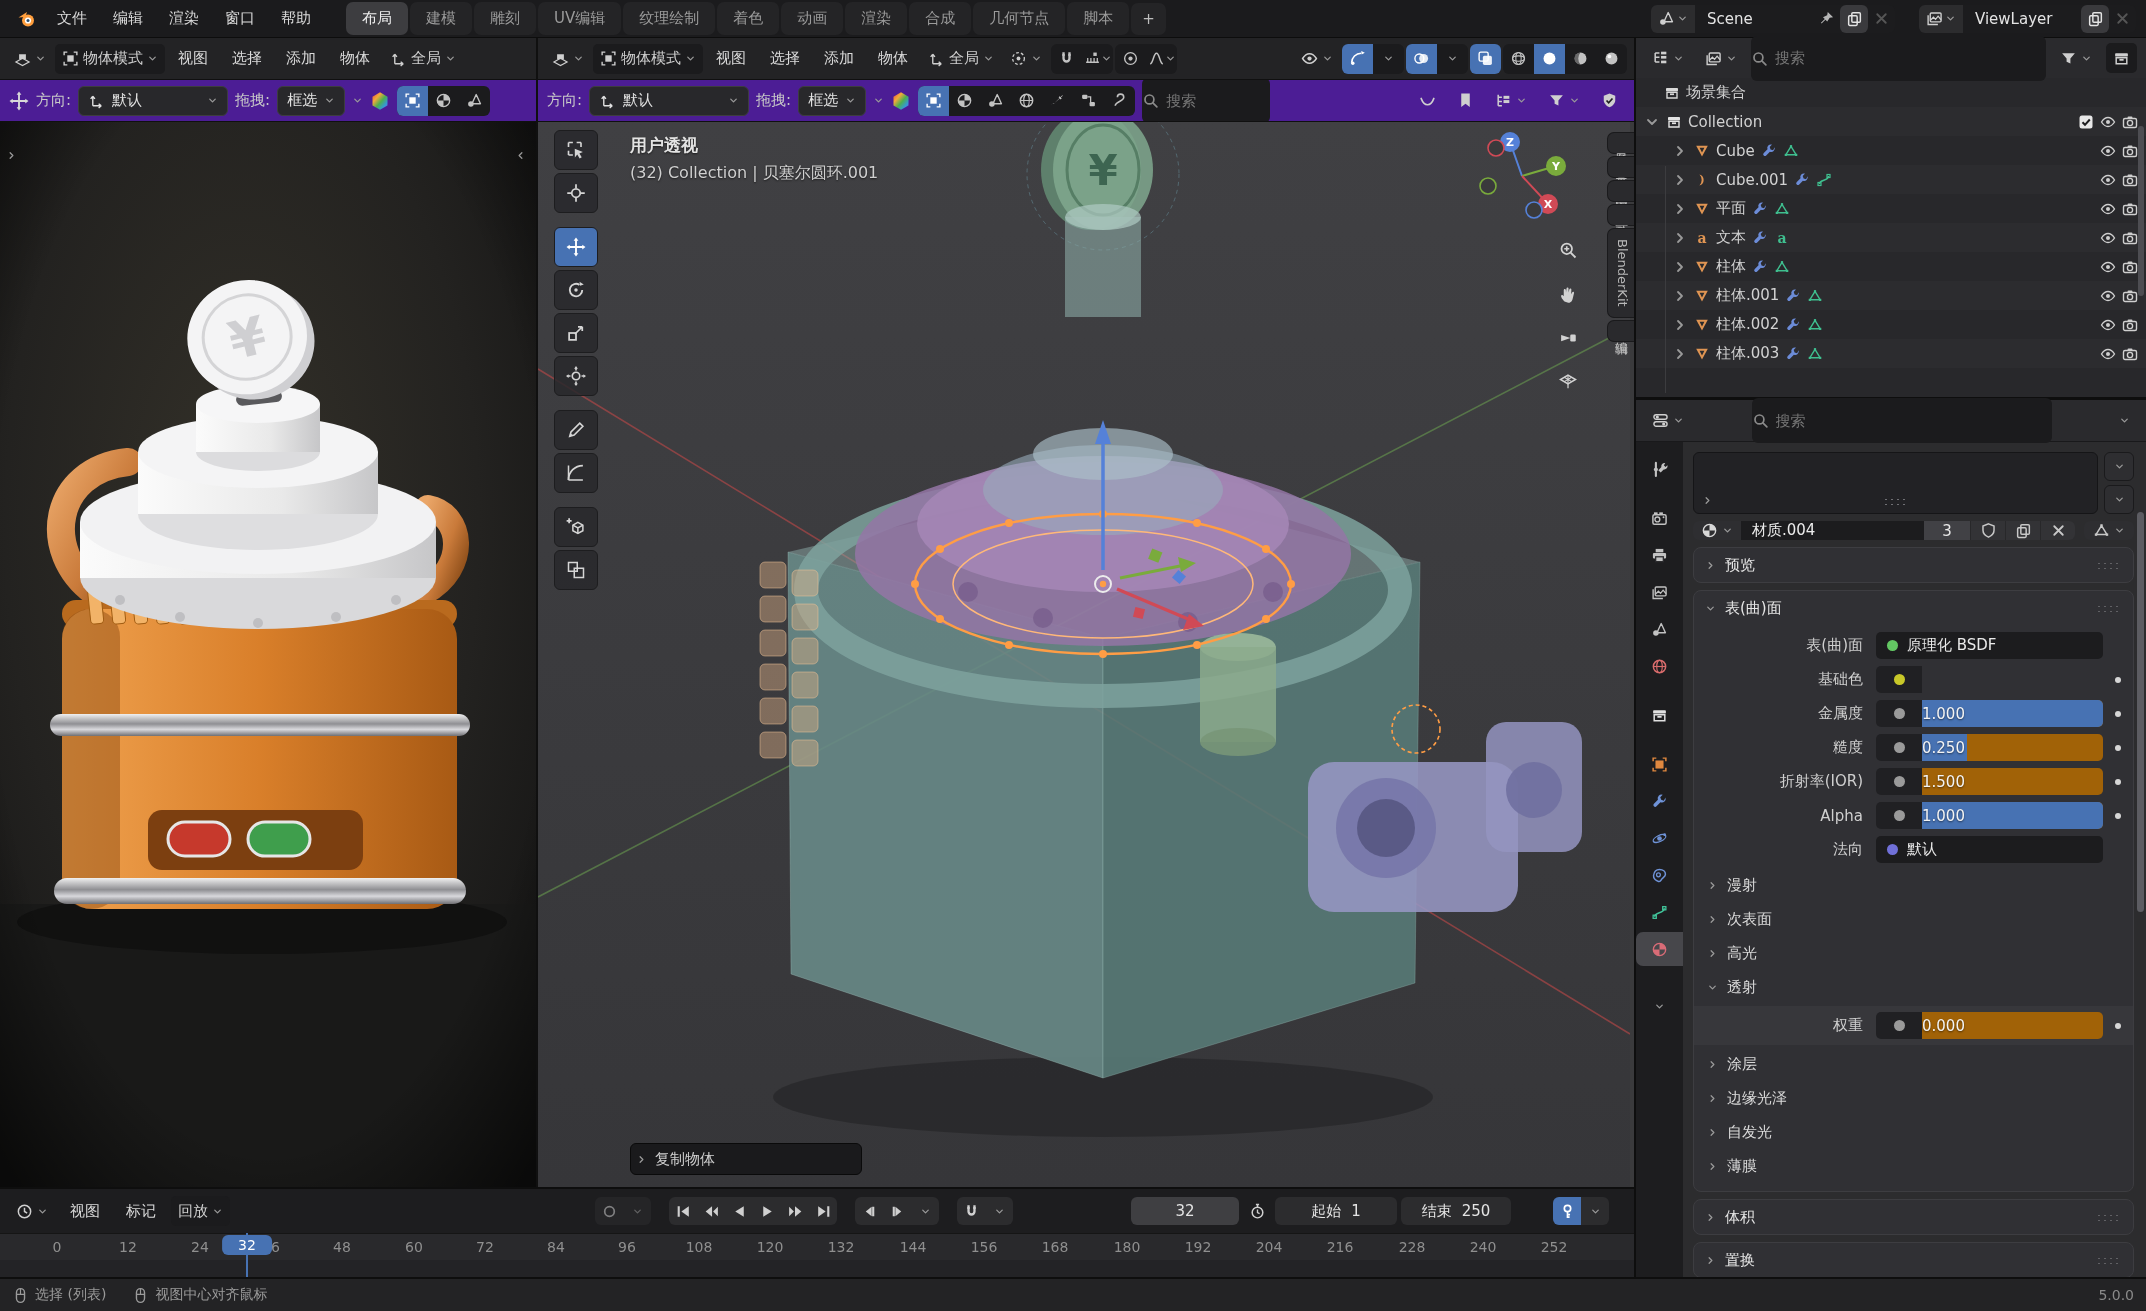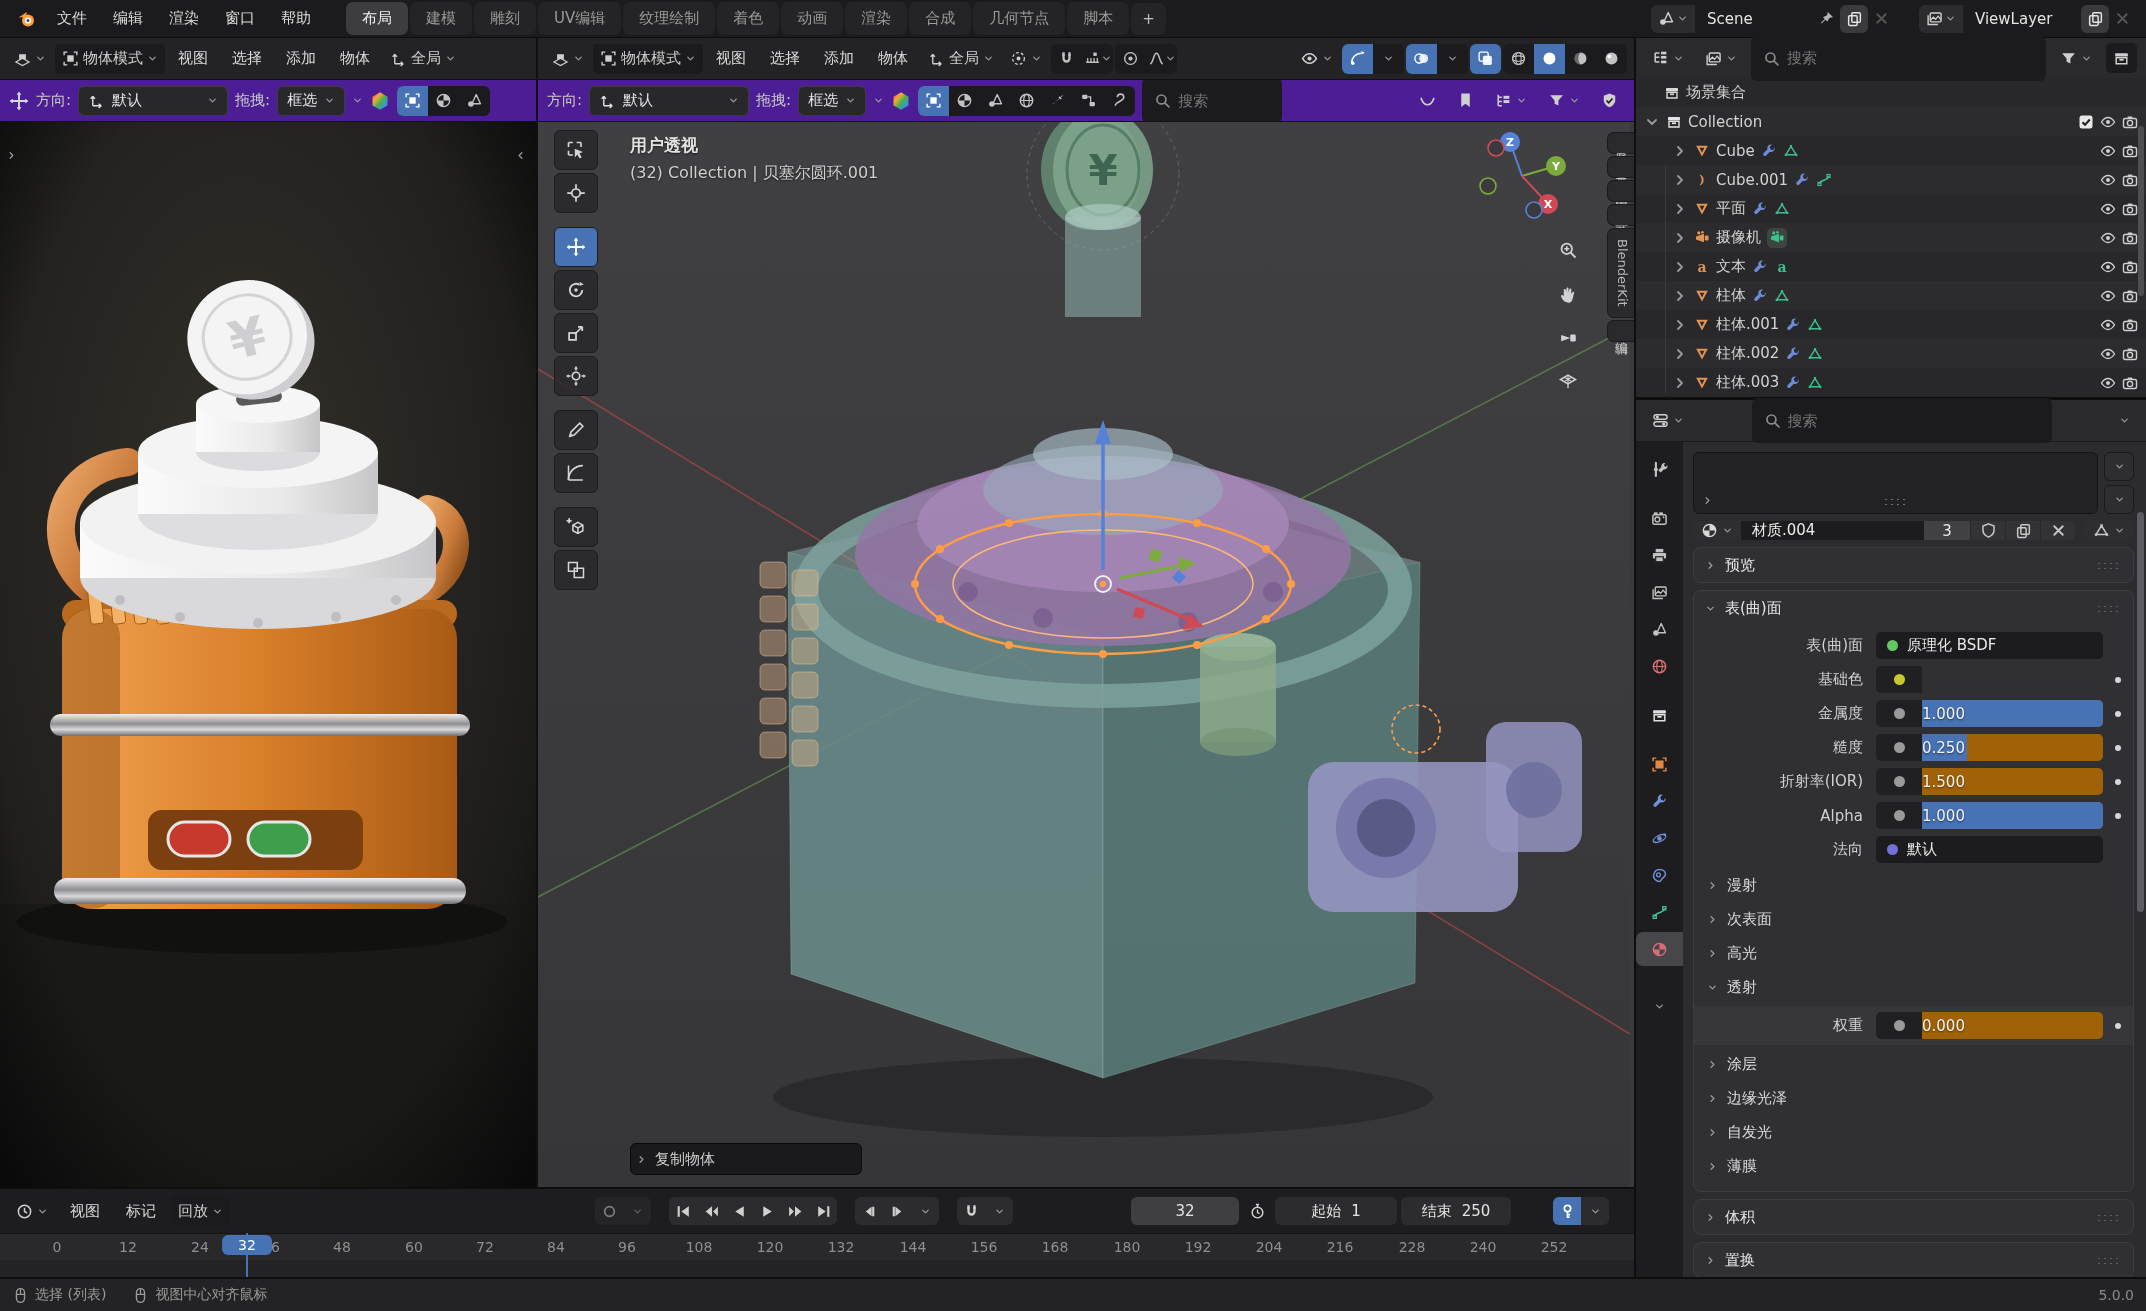--- a/index.html
+++ b/index.html
@@ -38,21 +38,21 @@
 .hbtn.dark{background:#1b1b1d}
 .hmenu{padding:0 11px;color:#dadada}
 .vpt{height:42px;display:flex;align-items:center;background:#4c1d95;border-bottom:1px solid #101010;padding:0 9px;gap:7px;overflow:hidden}
 .vpt-left{width:538px;border-right:2px solid #101010}
 .vpt-center{flex:1}
 .lbl{color:#c8c8c8;flex:none}
 .dd{display:flex;align-items:center;gap:7px;background:#28282b;border:1px solid #3d3d40;border-radius:6px;height:30px;padding:0 9px;color:#e2e2e2;flex:none}
 .tglgrp{display:flex;background:#1b1b1d;border-radius:6px;overflow:hidden;flex:none}
 .tgl{width:31px;height:30px;display:flex;align-items:center;justify-content:center;color:#c2c2c2}
 .tgl.on{background:#4772b3;color:#fff}
-.search{display:flex;align-items:center;gap:7px;background:#1b1b1d;border-radius:6px;height:45px;padding:0 12px;color:#8a8a8a;flex:none}
+.search{display:flex;align-items:center;gap:7px;background:#1b1b1d;border-radius:6px;height:45px;padding:0 0;color:#8a8a8a;flex:none}
 .search input{background:transparent;border:0;outline:0;color:#dcdcdc;font-size:15px;font-family:inherit;width:100%}
 
 .viewports{flex:1;display:flex;min-height:0}
 .vp-render{width:538px;position:relative;border-right:2px solid #101010;overflow:hidden;background:#191919}
 .vp-3d{flex:1;position:relative;overflow:hidden;background:#3a3a3c}
 .vp-title{position:absolute;left:92px;top:12px;z-index:5;text-shadow:0 1px 2px rgba(0,0,0,.6)}
 .vp-title .t1{font-size:17px;color:#e3e3e3;font-weight:bold}
 .vp-title .t2{font-size:16px;color:#d0d0d0;margin-top:6px}
 .vp-toolbar{position:absolute;left:16px;top:8px;z-index:6;display:flex;flex-direction:column;gap:3px}
 .tool-btn{width:44px;height:40px;border-radius:6px;background:rgba(40,40,43,.85);border:1px solid #1d1d1f;display:flex;align-items:center;justify-content:center;color:#d5d5d5}
@@ -1464,42 +1464,20 @@
             <svg class="oi" style="color:#e09553">
                 <use href="#i-meshv"></use>
               </svg>
             <span>平面</span>
             <svg class="oi" style="color:#6c8cd8">
                 <use href="#i-wrench"></use>
               </svg>
             <svg class="oi" style="color:#3fbf8f">
                 <use href="#i-meshtri"></use>
               </svg>
-            <span class="ol-sp"></span>
-            <svg class="oi" style="color:#cfcfcf">
-                <use href="#i-eye"></use>
-              </svg>
-            <svg class="oi" style="color:#cfcfcf">
-                <use href="#i-cam"></use>
-              </svg>
-          </div>
-          <div class="ol-row">
-            <span style="width:22px"></span>
-            <svg class="oi chevc">
-                <use href="#i-chr"></use>
-              </svg>
-            <svg class="oi" style="color:#e09553">
-                <use href="#i-camobj"></use>
-              </svg>
-            <span>摄像机</span>
-            <span class="badge-hl">
-                <svg class="oi" style="color:#3fbf8f">
-                  <use href="#i-camobj"></use>
-                </svg>
-              </span>
             <span class="ol-sp"></span>
             <svg class="oi" style="color:#cfcfcf">
                 <use href="#i-eye"></use>
               </svg>
             <svg class="oi" style="color:#cfcfcf">
                 <use href="#i-cam"></use>
               </svg>
           </div>
           <div class="ol-row">
             <span style="width:22px"></span>

